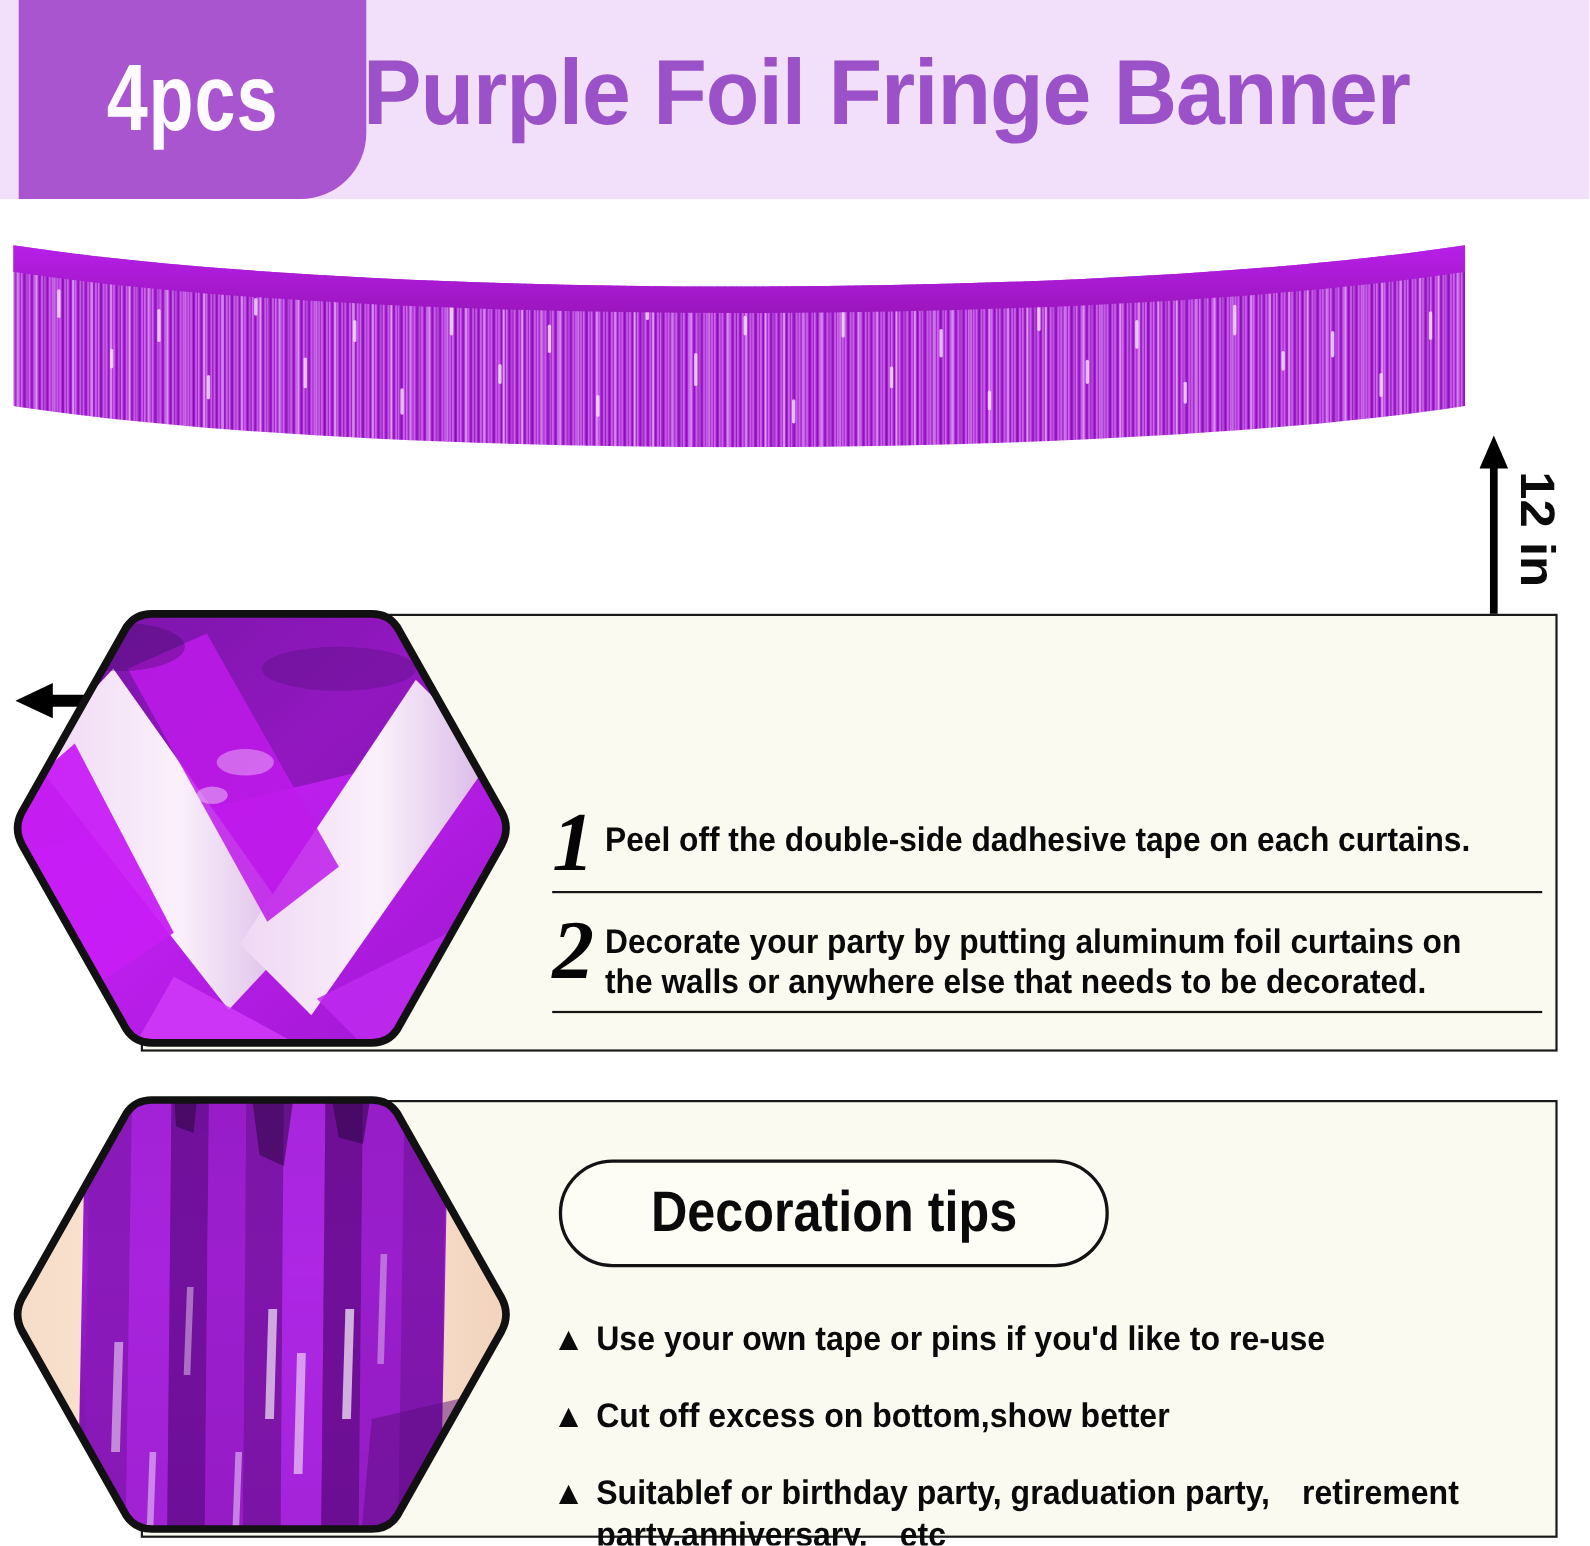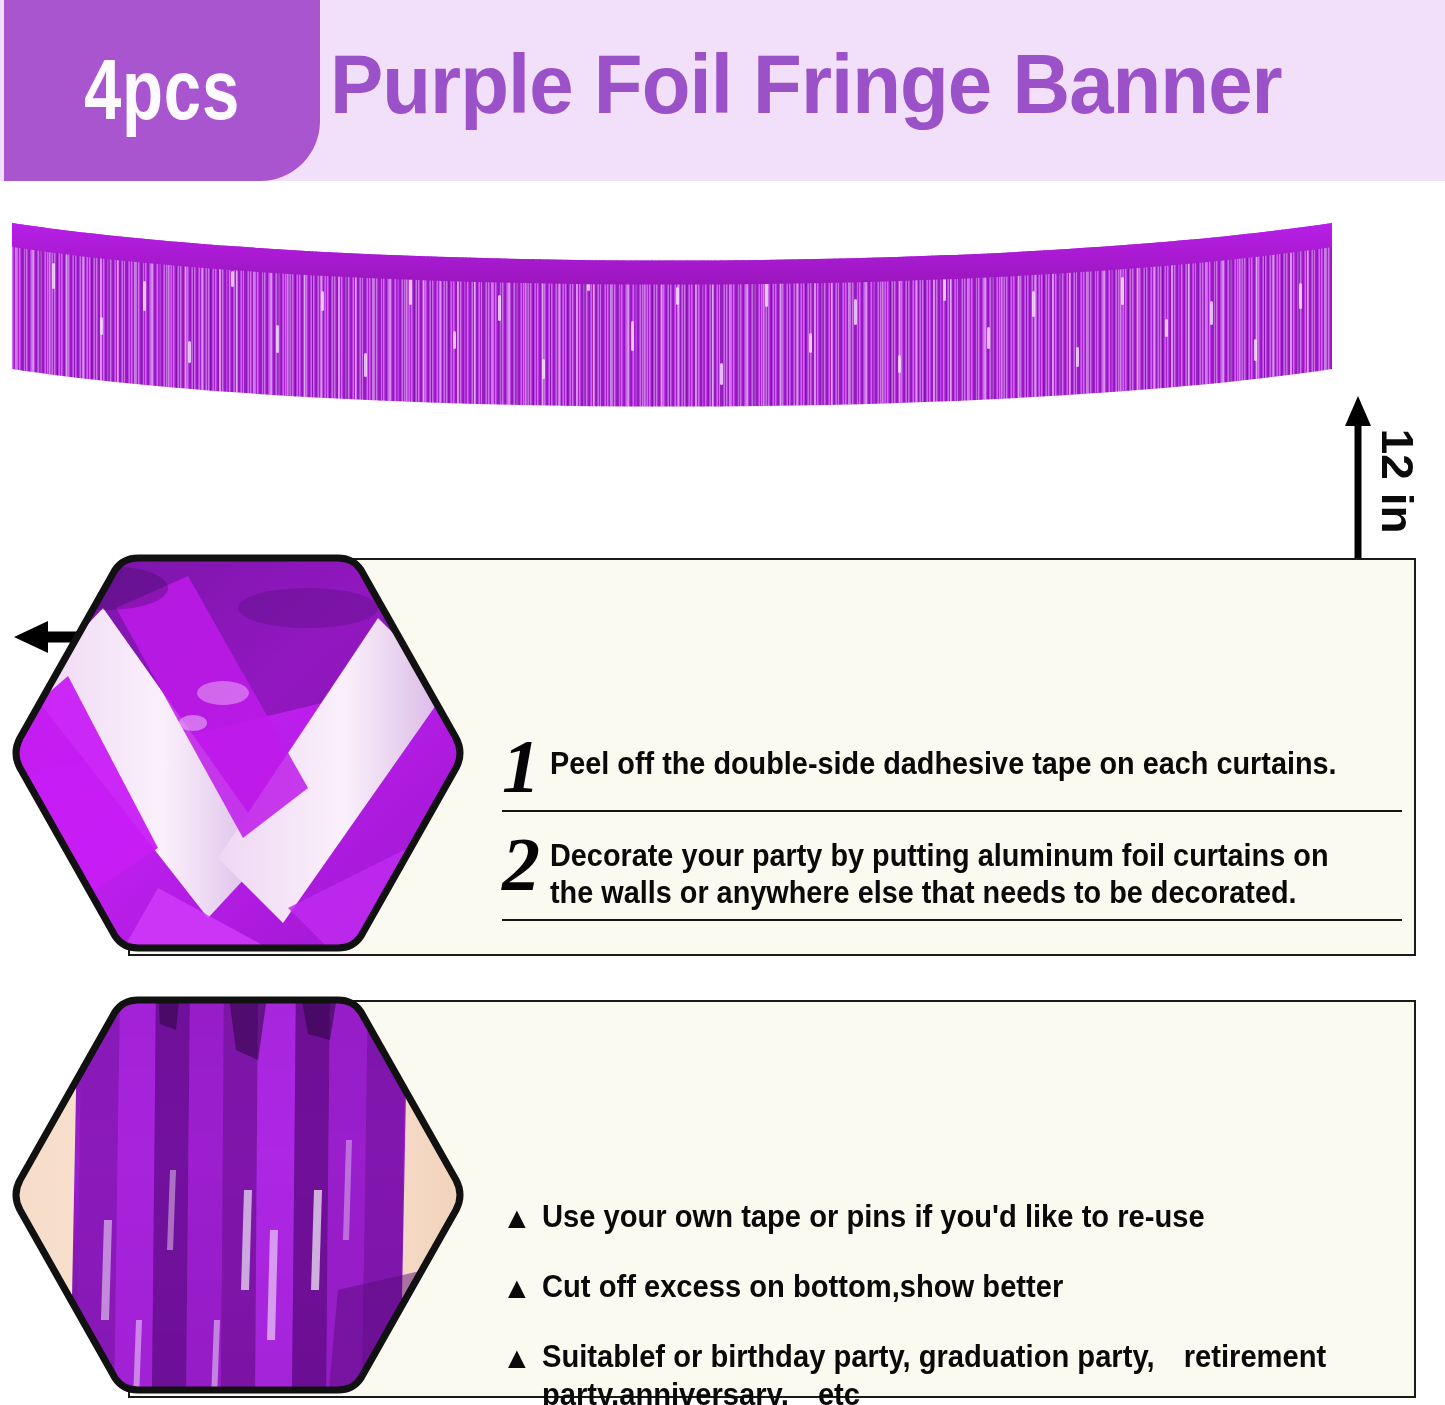--- a/index.html
+++ b/index.html
@@ -10,21 +10,21 @@
     overflow:hidden;
     position:relative;
   }
 
   
   .header{
     position:absolute;left:0;top:0;width:1445px;height:181px;
     background:#F2DFFA;
   }
   .badge{
-    position:absolute;left:4px;top:0;width:316px;height:181px;
+    position:absolute;left:17px;top:0;width:316px;height:181px;
     background:#A855CF;
     border-bottom-right-radius:60px;
     display:flex;align-items:center;justify-content:center;
   }
   .badge-label{
     color:#FDFBFF;
     font-size:86px;
     font-weight:bold;
     font-family:"Liberation Sans Narrow","Liberation Sans",sans-serif;
     transform:scaleX(0.78);
@@ -319,20 +319,23 @@
       <ellipse cx="100" cy="40" rx="60" ry="22" fill="#3E0B5E" opacity="0.35"></ellipse>
       <ellipse cx="300" cy="60" rx="70" ry="20" fill="#4A0D70" opacity="0.3"></ellipse>
     </g>
     <path d="M130,10 L330,10 Q345,10 353,22 L448,190 Q456,205 448,220 L353,388 Q345,400 330,400 L130,400 Q115,400 107,388 L12,220 Q4,205 12,190 L107,22 Q115,10 130,10 Z" fill="none" stroke="#111111" stroke-width="7" stroke-linejoin="round"></path>
   </svg>
 </div>
 
 <div class="panel" id="panel-tips">
   <div class="panel-body">
 
+    <div class="pill" style="left:18px;top:52px;width:500px;height:98px;">
+      <span class="pill-label">Decoration tips</span>
+    </div>
 
     <div class="tip" style="left:12px;top:196px;width:880px;">
       <div class="tip-bullet">▲</div>
       <div class="tip-text" style="width:840px;">Use your own tape or pins if you'd like to re-use</div>
     </div>
 
     <div class="tip" style="left:12px;top:266px;width:880px;">
       <div class="tip-bullet">▲</div>
       <div class="tip-text" style="width:840px;">Cut off excess on bottom,show better</div>
     </div>

